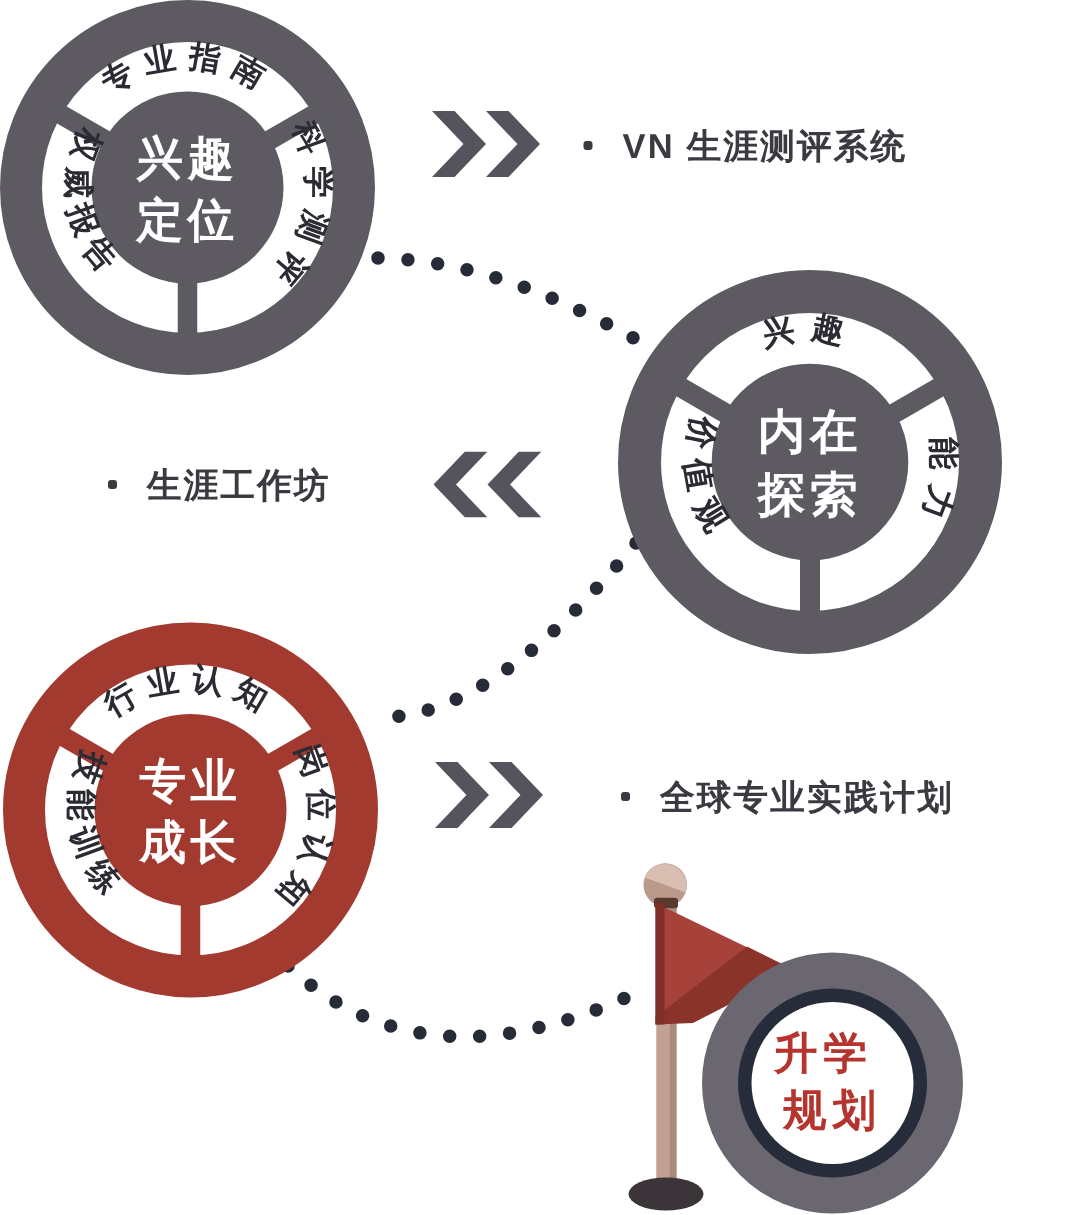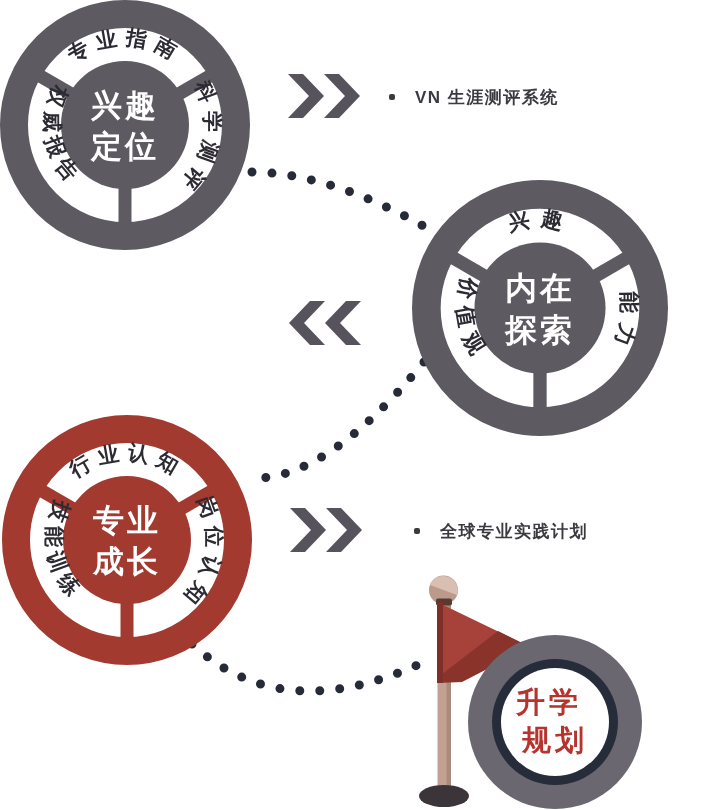--- a/index.html
+++ b/index.html
@@ -21,21 +21,21 @@
        font-family:"Liberation Sans",sans-serif;}
   .seg-short{letter-spacing:9px;}
   .hub-label{font-size:31px;font-weight:bold;fill:var(--hub_text);letter-spacing:3px;
        text-anchor:middle;font-family:"Liberation Sans",sans-serif;}
   .dotted{fill:none;stroke:var(--dot);stroke-width:9;stroke-linecap:round;stroke-dasharray:0 20;}
   .chev{position:absolute;}
   .chev polygon{fill:var(--chevron);}
   .chev.flip{transform:scaleX(-1);}
   .flow-label{position:absolute;display:flex;align-items:center;gap:20px;height:30px;}
   .bullet{width:6px;height:6px;border-radius:2px;background:var(--label);flex:0 0 auto;}
-  .flow-text{font-size:17px;font-weight:600;color:var(--label);letter-spacing:1.5px;white-space:nowrap;}
+  .flow-text{font-size:23px;font-weight:600;color:var(--label);letter-spacing:1.5px;white-space:nowrap;}
   .goal-text{font-size:29px;font-weight:bold;fill:var(--goal_text);letter-spacing:4px;
        text-anchor:middle;font-family:"Liberation Sans",sans-serif;}
 </style>
 </head>
 <body>
 
 <div class="canvas">
 
   <svg class="abs" style="left:0;top:0;" width="723" height="810" viewBox="0 0 723 810">
     <path class="dotted" d="M252 172 Q330 173 427 228"></path>
@@ -105,20 +105,24 @@
   </svg>
   <svg class="chev" style="left:290px;top:508px;" width="72" height="44" viewBox="0 0 72 44">
     <polygon points="0,0 15,0 36,22 15,44 0,44 21,22"></polygon>
     <polygon points="36,0 51,0 72,22 51,44 36,44 57,22"></polygon>
   </svg>
 
   <div class="flow-label" style="left:389px;top:82px;">
     <span class="bullet"></span>
     <span class="flow-text">VN 生涯测评系统</span>
   </div>
+  <div class="flow-label" style="left:72px;top:308px;">
+    <span class="bullet"></span>
+    <span class="flow-text">生涯工作坊</span>
+  </div>
   <div class="flow-label" style="left:414px;top:516px;">
     <span class="bullet"></span>
     <span class="flow-text">全球专业实践计划</span>
   </div>
 
   <svg class="abs" style="left:400px;top:570px;" width="323" height="240" viewBox="0 0 323 240">
 
     <rect x="37.5" y="28" width="13.5" height="198" style="fill:var(--pole)"></rect>
     <rect x="46.5" y="28" width="4.5" height="198" style="fill:var(--pole_shade)"></rect>
 

